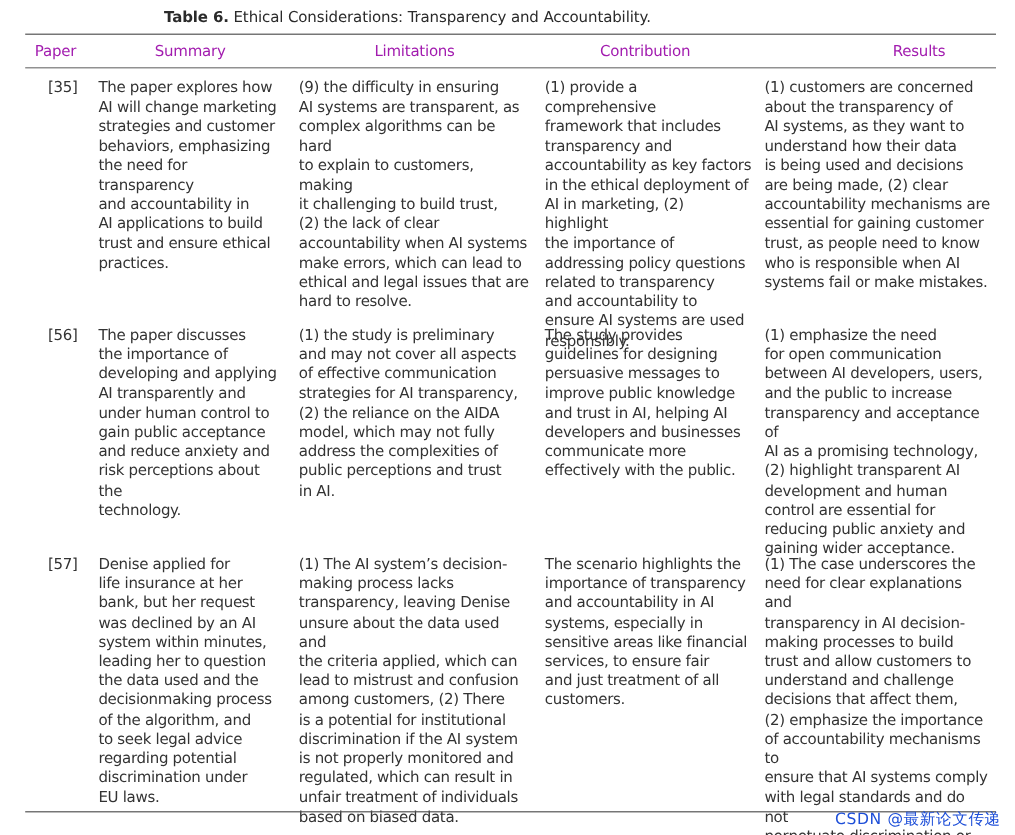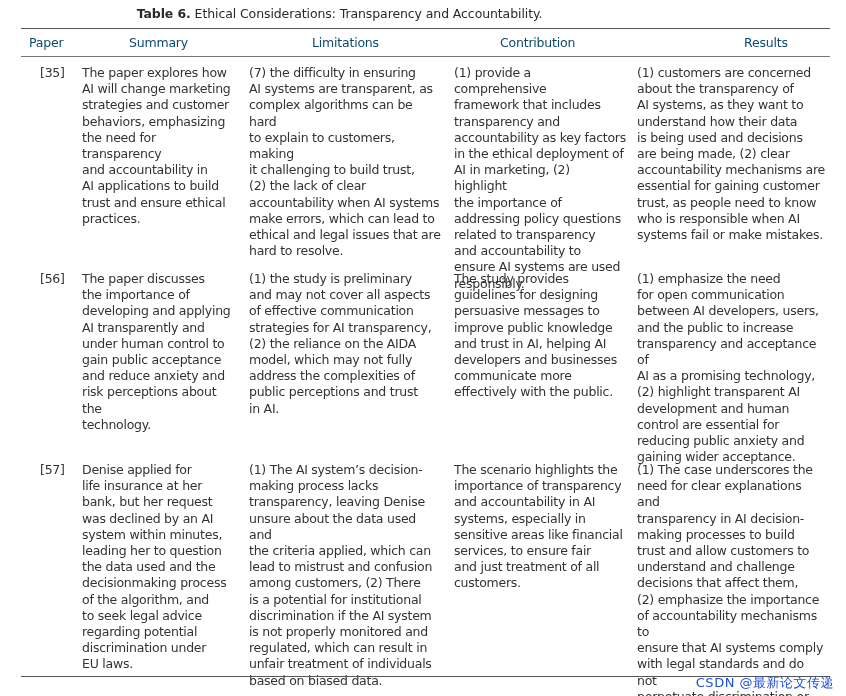--- a/index.html
+++ b/index.html
@@ -36,21 +36,21 @@
       border-top: 1.3px solid #555;
     }
     .rule.top { top: 28px; }
     .rule.mid { top: 56px; border-top-width: 1px; border-top-color: #777; }
     .rule.bottom { top: 676px; }
 
     .hdr {
       position: absolute;
       top: 35px;
       font-size: 12.5px;
-      color: #0c4a6e;
+      color: #a21caf;
       letter-spacing: -0.2px;
     }
     .cell {
       position: absolute;
       font-size: 12.5px;
       line-height: 16.2px;
       color: #333;
       letter-spacing: -0.25px;
       white-space: pre-line;
     }
@@ -95,21 +95,21 @@
   <div class="cell c-paper r1">[35]</div>
   <div class="cell c-summary r1">The paper explores how
 AI will change marketing
 strategies and customer
 behaviors, emphasizing
 the need for transparency
 and accountability in
 AI applications to build
 trust and ensure ethical
 practices.</div>
-  <div class="cell c-limit r1">(7) the difficulty in ensuring
+  <div class="cell c-limit r1">(9) the difficulty in ensuring
 AI systems are transparent, as
 complex algorithms can be hard
 to explain to customers, making
 it challenging to build trust,
 (2) the lack of clear
 accountability when AI systems
 make errors, which can lead to
 ethical and legal issues that are
 hard to resolve.</div>
   <div class="cell c-contrib r1">(1) provide a comprehensive

